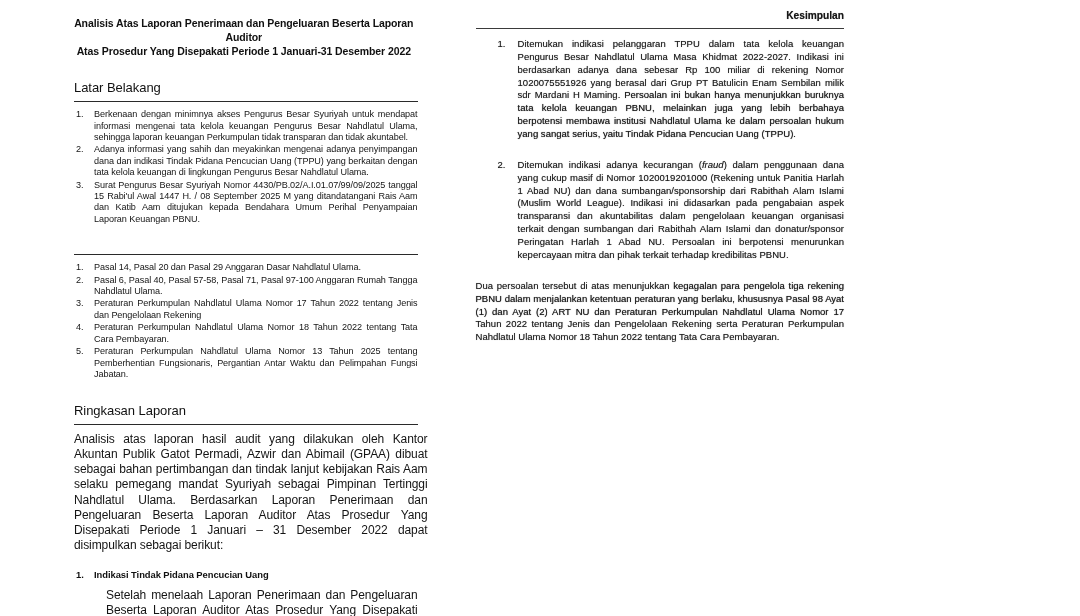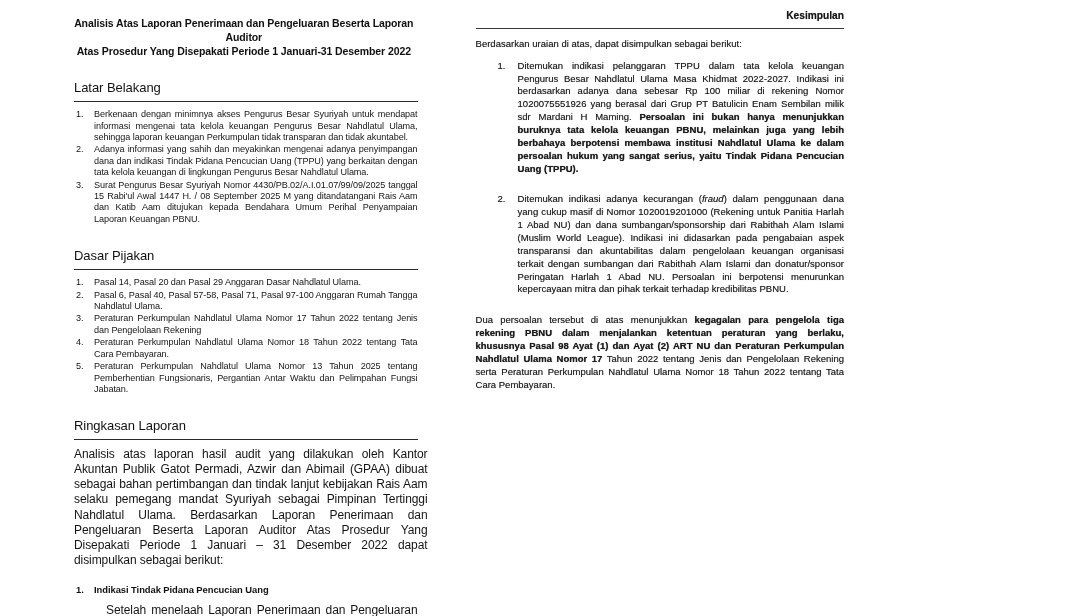--- a/index.html
+++ b/index.html
@@ -166,21 +166,21 @@
     letter-spacing: 0.02px;
     text-shadow: 0 0 0.7px rgba(0,0,0,0.5);
   }
   .page-right ol.numlist > li::before {
     content: counter(li2) ".";
     position: absolute;
     left: 22px;
     top: 0;
   }
   .page-right .strong {
-    font-weight: bold;
+    font-weight: normal;
     text-shadow: 0 0 0.8px rgba(0,0,0,0.7);
   }
   .page-right p.para {
     margin: 0 0 11px 0;
     text-align: justify;
     font-size: 9.5px;
     line-height: 1.36;
     text-shadow: 0 0 0.7px rgba(0,0,0,0.5);
   }
 </style>
@@ -204,21 +204,20 @@
     <div class="sec-head">Latar Belakang</div>
     <hr class="rule">
     <ol class="numlist">
       <li>Berkenaan dengan minimnya akses Pengurus Besar Syuriyah untuk mendapat informasi mengenai tata kelola keuangan Pengurus Besar Nahdlatul Ulama, sehingga laporan keuangan Perkumpulan tidak transparan dan tidak akuntabel.</li>
       <li>Adanya informasi yang sahih dan meyakinkan mengenai adanya penyimpangan dana dan indikasi Tindak Pidana Pencucian Uang (TPPU) yang berkaitan dengan tata kelola keuangan di lingkungan Pengurus Besar Nahdlatul Ulama.</li>
       <li>Surat Pengurus Besar Syuriyah Nomor 4430/PB.02/A.I.01.07/99/09/2025 tanggal 15 Rabi'ul Awal 1447 H. / 08 September 2025 M yang ditandatangani Rais Aam dan Katib Aam ditujukan kepada Bendahara Umum Perihal Penyampaian Laporan Keuangan PBNU.</li>
     </ol>
 
     <div class="gap-lg"></div>
 
-    <div class="sec-head">Dasar Pijakan</div>
     <hr class="rule">
     <ol class="numlist">
       <li>Pasal 14, Pasal 20 dan Pasal 29 Anggaran Dasar Nahdlatul Ulama.</li>
       <li>Pasal 6, Pasal 40, Pasal 57-58, Pasal 71, Pasal 97-100 Anggaran Rumah Tangga Nahdlatul Ulama.</li>
       <li>Peraturan Perkumpulan Nahdlatul Ulama Nomor 17 Tahun 2022 tentang Jenis dan Pengelolaan Rekening</li>
       <li>Peraturan Perkumpulan Nahdlatul Ulama Nomor 18 Tahun 2022 tentang Tata Cara Pembayaran.</li>
       <li>Peraturan Perkumpulan Nahdlatul Ulama Nomor 13 Tahun 2025 tentang Pemberhentian Fungsionaris, Pergantian Antar Waktu dan Pelimpahan Fungsi Jabatan.</li>
     </ol>
 
     <div class="gap-lg"></div>
@@ -237,21 +236,20 @@
     <div class="gap-sm"></div>
 
     <div class="body sub-body"><span>Setelah menelaah Laporan Penerimaan dan Pengeluaran Beserta Laporan Auditor Atas Prosedur Yang Disepakati Periode 1 Januari – 31 Desember 2022 dari Bendahara Umum PBNU saat ini (Sdr. H. Gudfan Arif, S.IP) serta beberapa dokumen dan keterangan terkait disimpulkan bahwa terdapat indikasi tindak pidana pencucian uang atau </span><span class="ital">money laundry</span><span> dalam pengelolaan rekening Bank Mandiri Nomor 1020075551926 atas nama PBNU. Khususnya terkait dengan penerimaan dan</span></div>
 
   </div>
 
   <div class="page page-right">
 
     <div class="sec-head">Kesimpulan</div>
     <hr class="rule">
-    <div class="body">Berdasarkan uraian di atas, dapat disimpulkan sebagai berikut:</div>
 
     <ol class="numlist">
       <li><span>Ditemukan indikasi pelanggaran TPPU dalam tata kelola keuangan Pengurus Besar Nahdlatul Ulama Masa Khidmat 2022-2027. Indikasi ini berdasarkan adanya dana sebesar Rp 100 miliar di rekening Nomor 1020075551926 yang berasal dari Grup PT Batulicin Enam Sembilan milik sdr Mardani H Maming. </span><span class="strong">Persoalan ini bukan hanya menunjukkan buruknya tata kelola keuangan PBNU, melainkan juga yang lebih berbahaya berpotensi membawa institusi Nahdlatul Ulama ke dalam persoalan hukum yang sangat serius, yaitu Tindak Pidana Pencucian Uang (TPPU).</span></li>
       <li><span>Ditemukan indikasi adanya kecurangan (</span><span class="ital">fraud</span><span>) dalam penggunaan dana yang cukup masif di Nomor 1020019201000 (Rekening untuk Panitia Harlah 1 Abad NU) dan dana sumbangan/sponsorship dari Rabithah Alam Islami (Muslim World League). Indikasi ini didasarkan pada pengabaian aspek transparansi dan akuntabilitas dalam pengelolaan keuangan organisasi terkait dengan sumbangan dari Rabithah Alam Islami dan donatur/sponsor Peringatan Harlah 1 Abad NU. Persoalan ini berpotensi menurunkan kepercayaan mitra dan pihak terkait terhadap kredibilitas PBNU.</span></li>
     </ol>
 
     <p class="para"><span>Dua persoalan tersebut di atas menunjukkan </span><span class="strong">kegagalan para pengelola tiga rekening PBNU dalam menjalankan ketentuan peraturan yang berlaku, khususnya Pasal 98 Ayat (1) dan Ayat (2) ART NU dan Peraturan Perkumpulan Nahdlatul Ulama Nomor 17</span><span> Tahun 2022 tentang Jenis dan Pengelolaan Rekening serta Peraturan Perkumpulan Nahdlatul Ulama Nomor 18 Tahun 2022 tentang Tata Cara Pembayaran.</span></p>
 
 
   </div>

